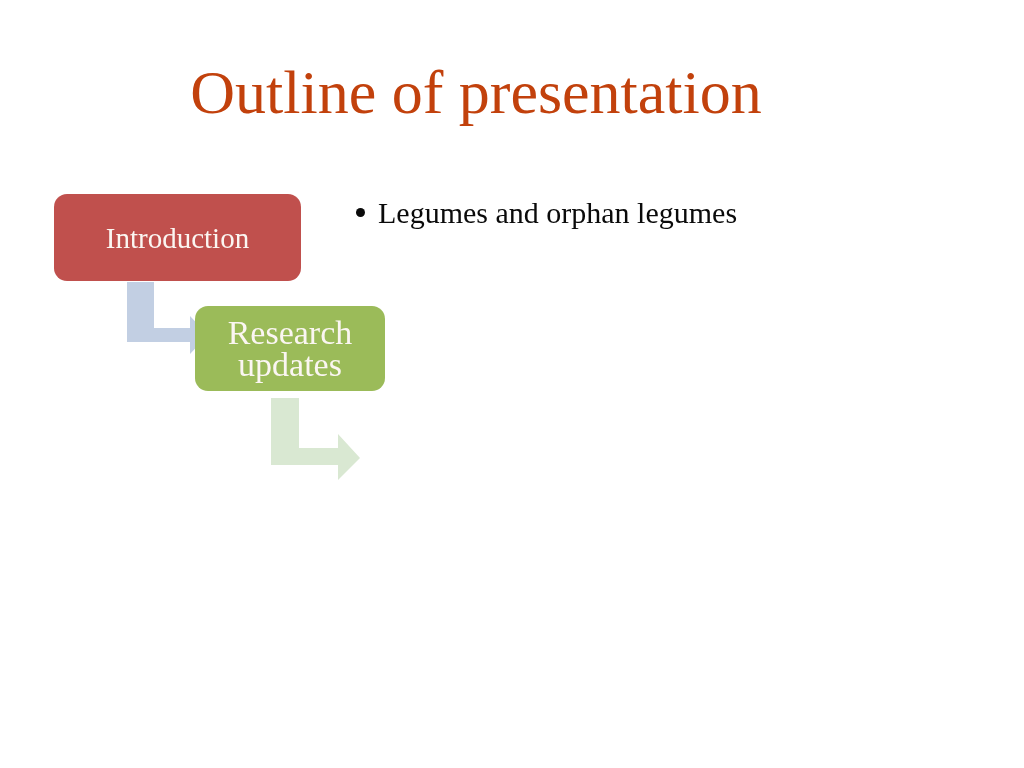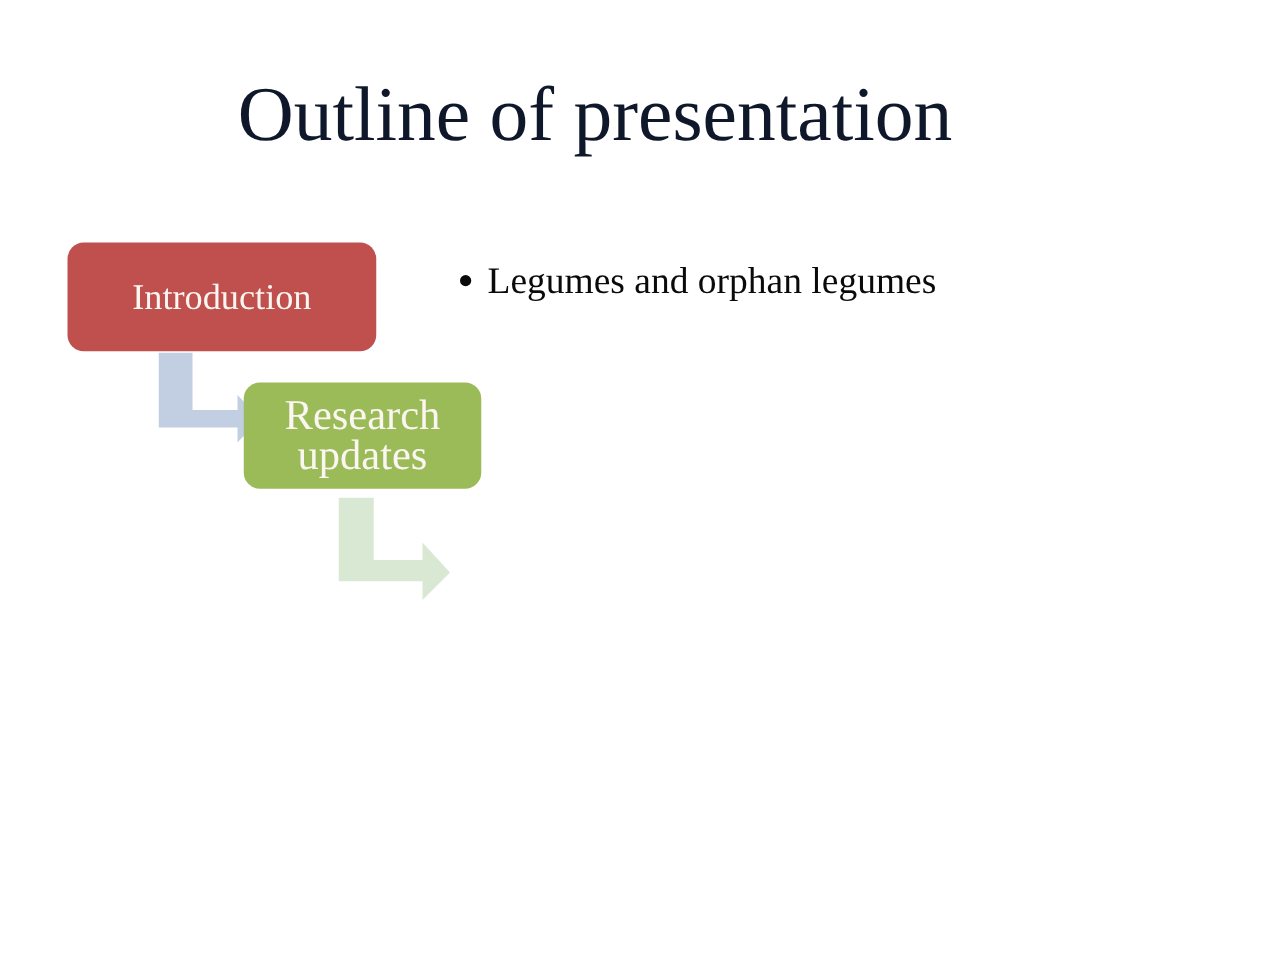--- a/index.html
+++ b/index.html
@@ -28,21 +28,21 @@
   #slide-title {
     position: absolute;
     left: 0;
     top: 56px;
     width: 952px;
     text-align: center;
     font-family: "Liberation Serif", "DejaVu Serif", serif;
     font-size: 62px;
     line-height: 72px;
     font-weight: normal;
-    color: #0f172a;
+    color: #c2410c;
     letter-spacing: 0px;
     white-space: nowrap;
   }
 
   
   #diagram {
     position: absolute;
     left: 0;
     top: 0;
     width: 420px;
@@ -113,21 +113,21 @@
     top: 193px;
     width: 420px;
     margin: 0;
     padding: 0;
     list-style: none;
   }
 
   #bullet-list li {
     position: relative;
     padding-left: 26px;
-    margin: 12px;
+    margin: 0;
     font-family: "Liberation Serif", "DejaVu Serif", serif;
     font-size: 30px;
     line-height: 39px;
     color: #0A0A0A;
   }
 
   #bullet-list li .bullet-dot {
     position: absolute;
     left: 4px;
     top: 15px;

